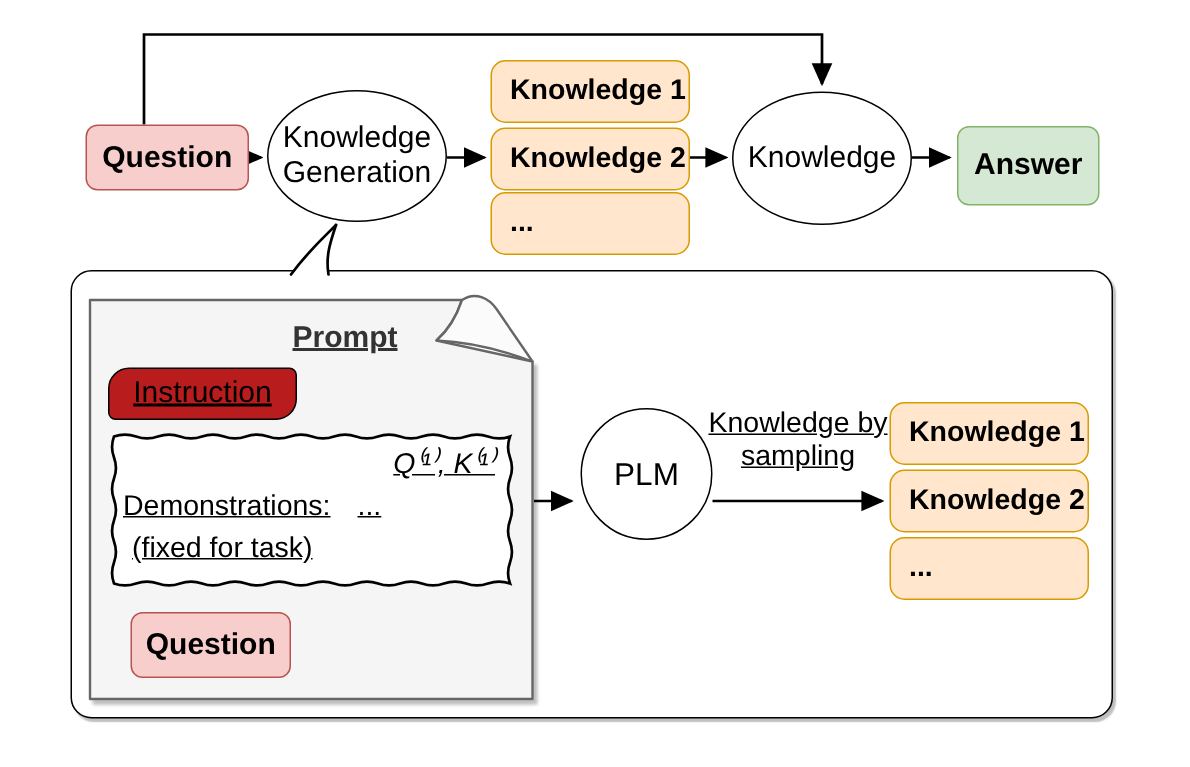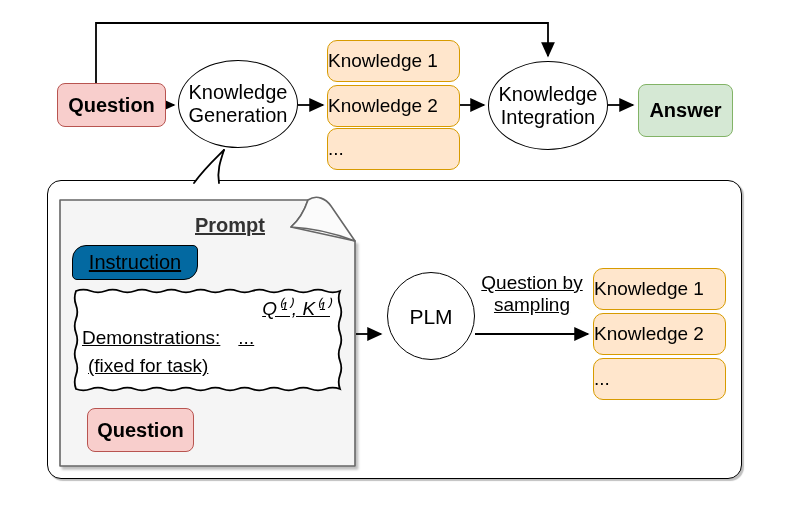--- a/index.html
+++ b/index.html
@@ -13,28 +13,28 @@
           font-family:"Liberation Sans",sans-serif;color:#000;overflow:hidden;}
   .layer{position:absolute;left:0;top:0;z-index:2;}
   .outer-rect{position:absolute;left:47px;top:180px;width:695px;height:299px;
           border:1.8px solid #000;border-radius:14px;background:#fff;
           box-shadow:2px 2px 1px rgba(0,0,0,0.25);box-sizing:border-box;z-index:1;}
   .node{position:absolute;display:flex;align-items:center;justify-content:center;
           border-radius:8px;font-size:20px;box-sizing:border-box;z-index:3;}
   .red{background:var(--red-fill);border:1.6px solid var(--red-border);font-weight:bold;margin-left:14px;}
   .green{background:var(--green-fill);border:1.6px solid var(--green-border);font-weight:bold;}
   .orange{background:var(--orange-fill);border:1.5px solid var(--orange-border);
-          justify-content:flex-start;font-size:19px;border-radius:10px;}
+          justify-content:flex-start;padding-left:12px;font-size:19px;border-radius:10px;font-weight:bold;}
   .ellipse{position:absolute;border:1.7px solid #000;border-radius:50%;background:#fff;
           display:flex;flex-direction:column;align-items:center;justify-content:center;
           font-size:20px;line-height:23px;text-align:left;box-sizing:border-box;z-index:3;}
   .abs{position:absolute;z-index:3;text-decoration:underline;}
   .prompt-title{left:100px;top:214px;width:260px;text-align:center;
           font-weight:bold;font-size:20px;color:#333;}
-  .instruction{left:72px;top:245px;width:126px;height:35px;background:#0369a1;
+  .instruction{left:72px;top:245px;width:126px;height:35px;background:#b91c1c;
           border:1.7px solid #000;border-radius:14px 5px 14px 5px;display:flex;
           align-items:center;justify-content:center;font-size:20px;box-sizing:border-box;}
   .demo1{left:84px;top:295px;width:246px;text-align:right;font-size:19px;}
   .demo2{left:82px;top:327px;display:flex;gap:18px;font-size:19px;}
   .demo3{left:88px;top:355px;width:244px;display:flex;justify-content:space-between;font-size:19px;flex-direction:column;}
   .math{font-style:italic;}
   .gen-label{left:462px;top:272px;width:140px;text-align:center;font-size:19px;line-height:22px;}
   svg .conn{stroke:#000;stroke-width:1.8;fill:none;}
   svg .doc-body{fill:var(--prompt-fill);stroke:var(--prompt-border);stroke-width:1.6;stroke-linejoin:round;}
   svg .doc-flap{fill:#fbfbfb;stroke:var(--prompt-border);stroke-width:1.6;stroke-linejoin:round;}
@@ -83,21 +83,20 @@
     <span>Knowledge</span>
     <span>Generation</span>
   </div>
 
   <div class="node orange" style="left:327px;top:40px;width:133px;height:42px">Knowledge 1</div>
   <div class="node orange" style="left:327px;top:85px;width:133px;height:42px">Knowledge 2</div>
   <div class="node orange" style="left:327px;top:128px;width:133px;height:42px">...</div>
 
   <div class="ellipse" style="left:488px;top:61px;width:120px;height:89px">
     <span>Knowledge</span>
-    <span>Integration</span>
   </div>
 
   <div class="node green" style="left:638px;top:84px;width:95px;height:53px">Answer</div>
 
   <div class="abs prompt-title">Prompt</div>
 
   <div class="abs instruction">Instruction</div>
 
   <div class="abs demo1 math">Q⁽¹⁾, K⁽¹⁾</div>
   <div class="abs demo2">
@@ -108,21 +107,21 @@
     <span>(fixed for task)</span>
   </div>
 
   <div class="node red" style="left:73px;top:408px;width:107px;height:44px">Question</div>
 
   <div class="ellipse" style="left:387px;top:272px;width:88px;height:88px;border-radius:50%;font-size:21px">
     <span>PLM</span>
   </div>
 
   <div class="abs gen-label">
-    <div>Question by</div>
+    <div>Knowledge by</div>
     <div>sampling</div>
   </div>
 
   <div class="node orange" style="left:593px;top:268px;width:133px;height:42px">Knowledge 1</div>
   <div class="node orange" style="left:593px;top:313px;width:133px;height:42px">Knowledge 2</div>
   <div class="node orange" style="left:593px;top:358px;width:133px;height:42px">...</div>
 
 </div>
 
 </body></html>

